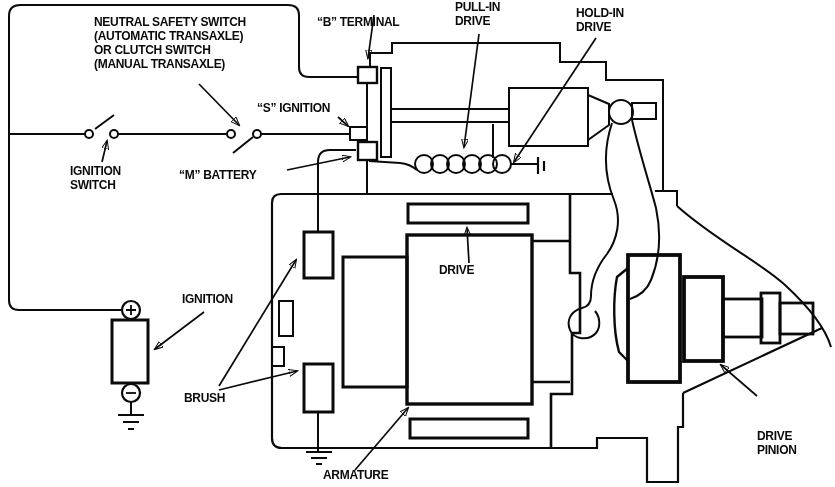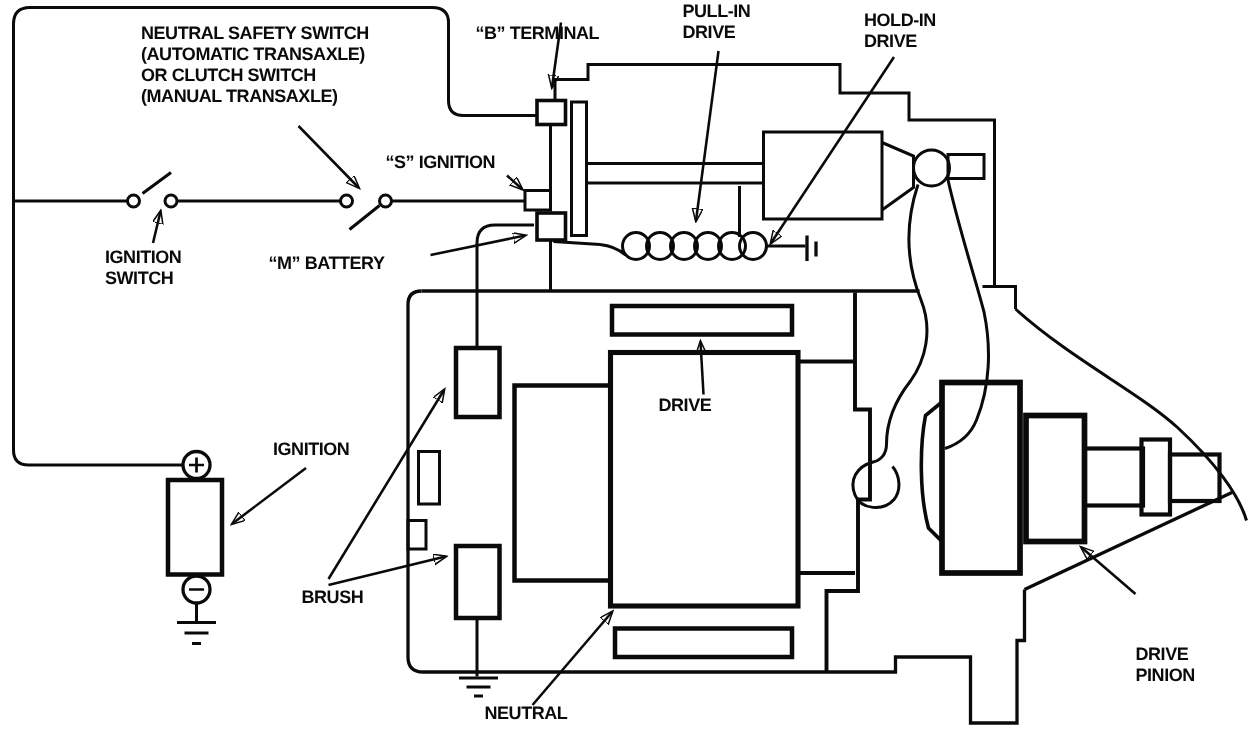--- a/index.html
+++ b/index.html
@@ -160,21 +160,21 @@
 
   <div class="lbl" style="left:257px; top:102px;">“S” IGNITION</div>
 
   <div class="lbl" style="left:179px; top:169px;">“M” BATTERY</div>
 
   <div class="lbl" style="left:70px; top:165px;">IGNITION
 SWITCH</div>
 
   <div class="lbl" style="left:182px; top:293px;">IGNITION</div>
 
-  <div class="lbl" style="left:184px; top:392px;margin-left:17px;">BRUSH</div>
+  <div class="lbl" style="left:184px; top:392px;">BRUSH</div>
 
   <div class="lbl" style="left:439px; top:264px;">DRIVE</div>
 
-  <div class="lbl" style="left:323px; top:469px;">NEUTRAL</div>
+  <div class="lbl" style="left:323px; top:469px;">ARMATURE</div>
 
   <div class="lbl" style="left:757px; top:394px;margin-top:36px;">DRIVE
 PINION</div>
 </div>
 
 </body></html>

